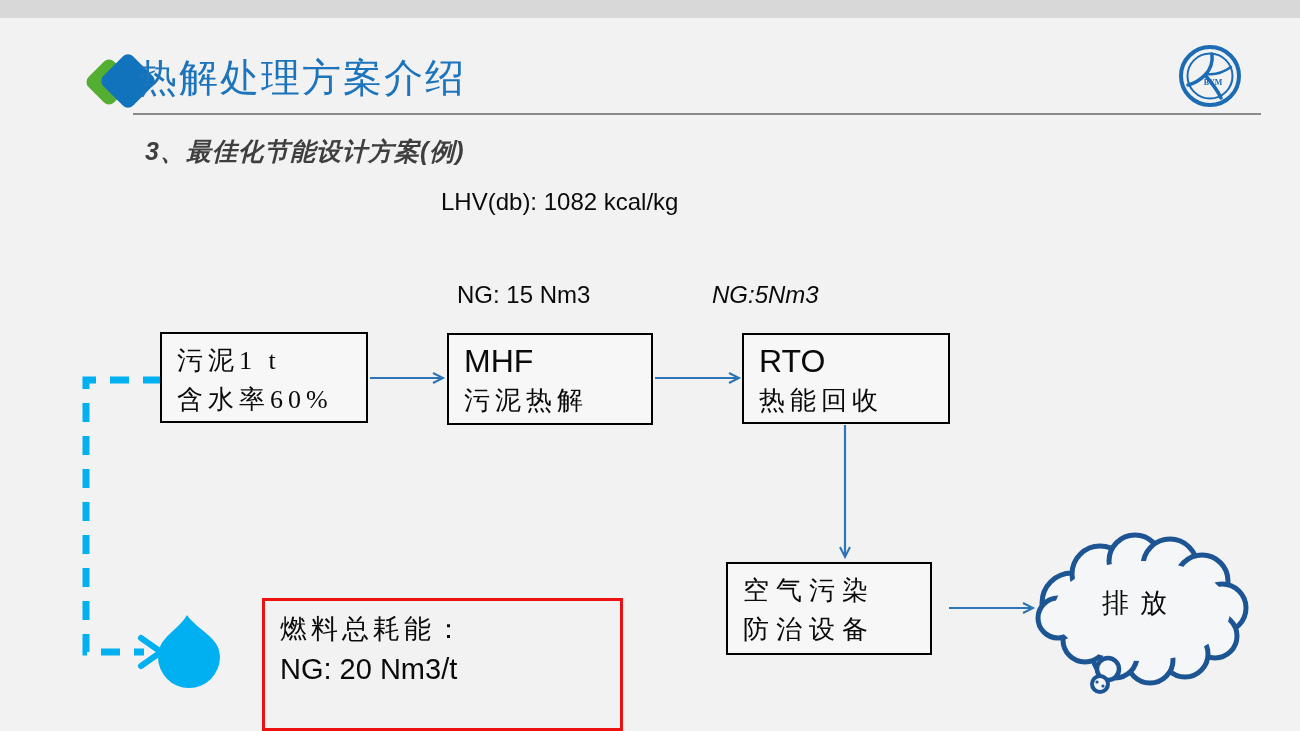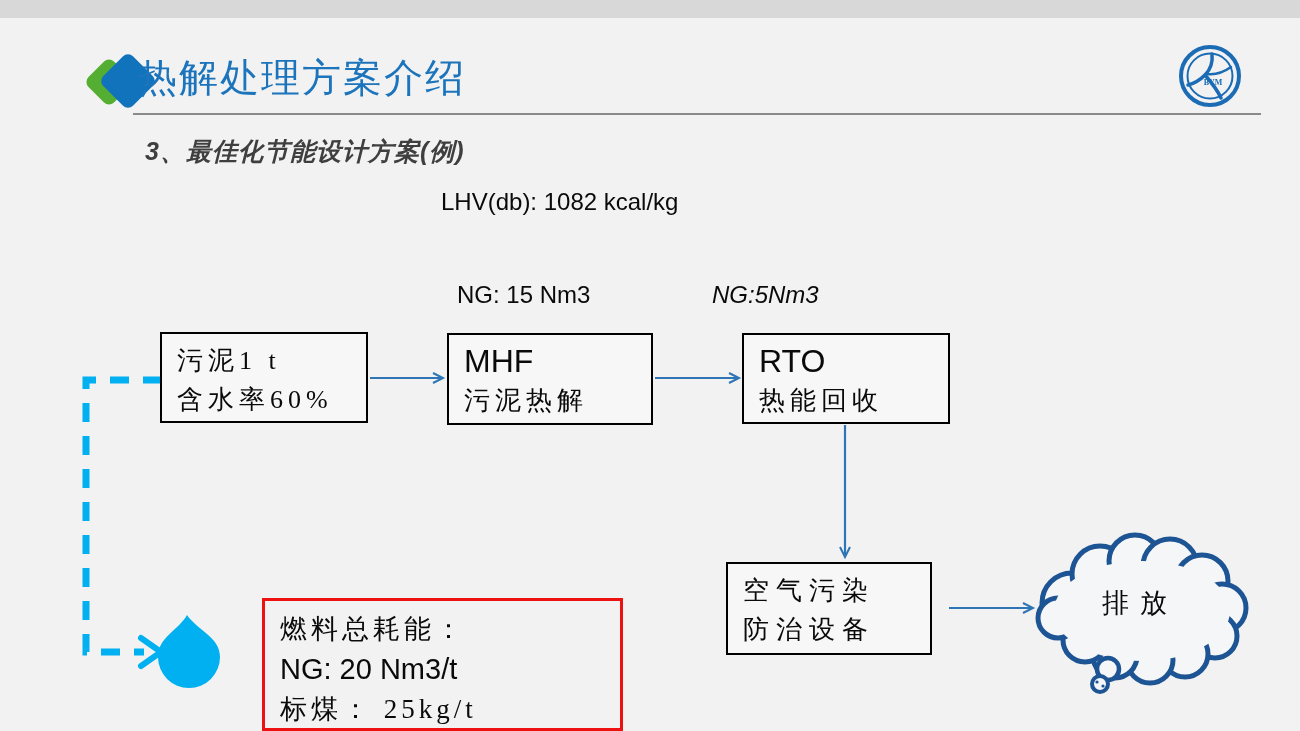--- a/index.html
+++ b/index.html
@@ -139,16 +139,15 @@
   <div class="flow-box box-apc">
     <div class="fb-cn">空气污染</div>
     <div class="fb-cn">防治设备</div>
   </div>
 
   <div class="cloud-label">排放</div>
 
   <div class="summary-box">
     <div class="sum-cn">燃料总耗能：</div>
     <div class="sum-en">NG: 20 Nm3/t</div>
-    <div class="sum-cn">标煤： 25kg/t</div>
   </div>
 
 </div>
 
 </body></html>

